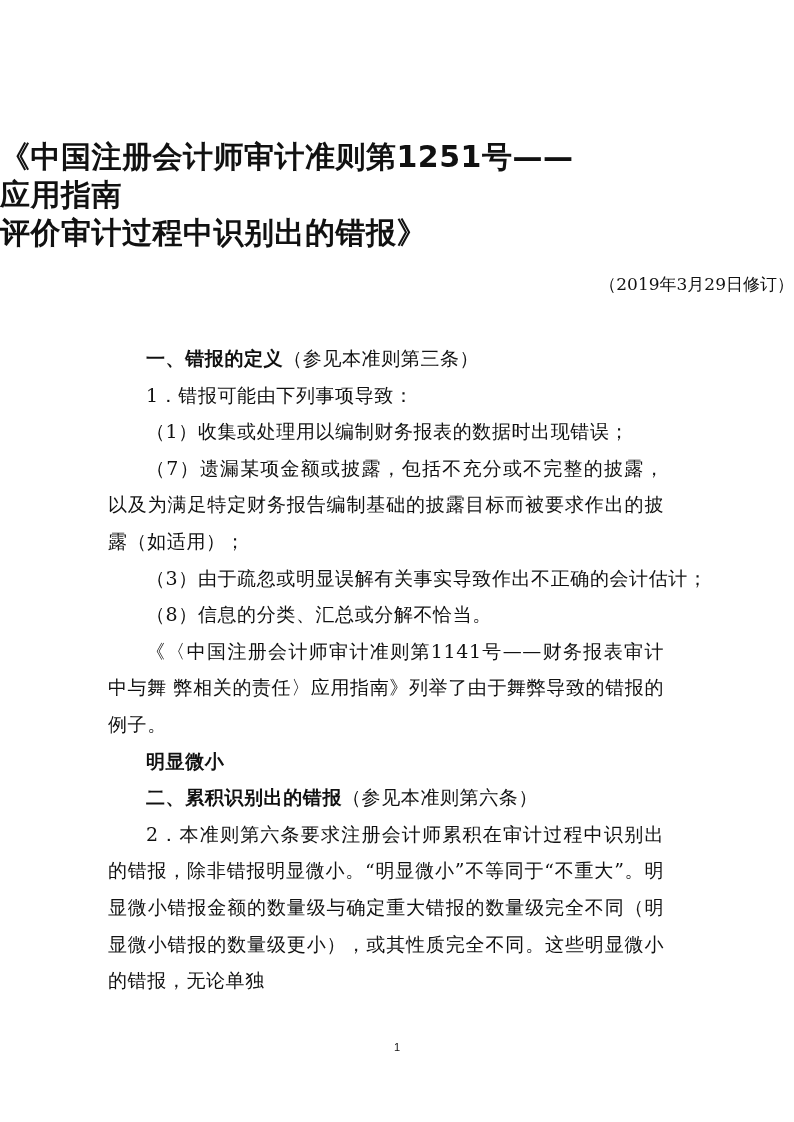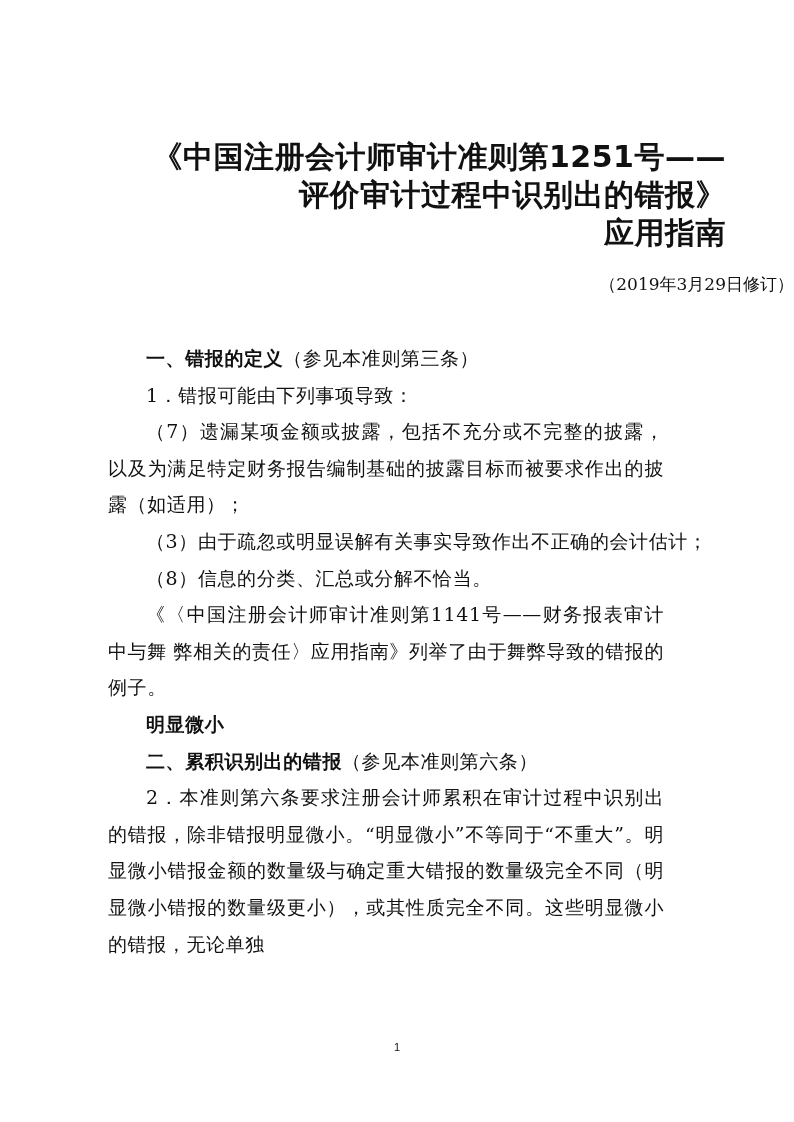--- a/index.html
+++ b/index.html
@@ -2,21 +2,21 @@
 <html><head>
   <meta charset="utf-8">
   <style>
     html, body { margin: 0; padding: 0; background: #ffffff; }
     body {
       width: 794px; height: 1122px; position: relative; overflow: hidden;
       color: #111111;
       font-family: "DejaVu Serif", "Liberation Serif", serif;
     }
     .page { position: absolute; left: 0; top: 0; width: 794px; height: 1122px; }
-    .title-block { position: absolute; left: 0; top: 138px; width: 726px; text-align: right; }
+    .title-block { position: absolute; left: 0; top: 138px; width: 726px; text-align: left; }
     .title-line {
       font-family: "DejaVu Sans", "Liberation Sans", sans-serif;
       font-weight: bold; font-size: 30px; line-height: 38px; letter-spacing: 0.5px;
       white-space: nowrap;
     }
     .date-line {
       position: absolute; left: 0; top: 272px; width: 794px; text-align: right;
       font-size: 17px; line-height: 24px;
     }
     .body-text {
@@ -35,29 +35,30 @@
       font-size: 11px; line-height: 14px; font-family: "Liberation Sans", sans-serif;
     }
   </style>
 </head>
 <body>
 
 <div class="page">
 
   <div class="title-block">
     <div class="title-line">《中国注册会计师审计准则第1251号——</div>
+    <div class="title-line">应用指南</div>
     <div class="title-line">评价审计过程中识别出的错报》</div>
-    <div class="title-line">应用指南</div>
   </div>
 
   <div class="date-line">（2019年3月29日修订）</div>
 
   <div class="body-text">
     <p class="p indent heading"><b>一、错报的定义</b><span>（参见本准则第三条）</span></p>
     <p class="p indent">1．错报可能由下列事项导致：</p>
+    <p class="p indent">（1）收集或处理用以编制财务报表的数据时出现错误；</p>
     <p class="p indent">（7）遗漏某项金额或披露，包括不充分或不完整的披露， 以及为满足特定财务报告编制基础的披露目标而被要求作出的披露（如适用）；</p>
     <p class="p indent nowrap">（3）由于疏忽或明显误解有关事实导致作出不正确的会计估计；</p>
     <p class="p indent">（8）信息的分类、汇总或分解不恰当。</p>
     <p class="p indent">《〈中国注册会计师审计准则第1141号——财务报表审计中与舞 弊相关的责任〉应用指南》列举了由于舞弊导致的错报的例子。</p>
     <p class="p indent bold">明显微小</p>
     <p class="p indent heading"><b>二、累积识别出的错报</b><span>（参见本准则第六条）</span></p>
     <p class="p indent">2．本准则第六条要求注册会计师累积在审计过程中识别出的错报，除非错报明显微小。“明显微小”不等同于“不重大”。明显微小错报金额的数量级与确定重大错报的数量级完全不同（明显微小错报的数量级更小），或其性质完全不同。这些明显微小的错报，无论单独</p>
   </div>
 
   <div class="page-number">1</div>

